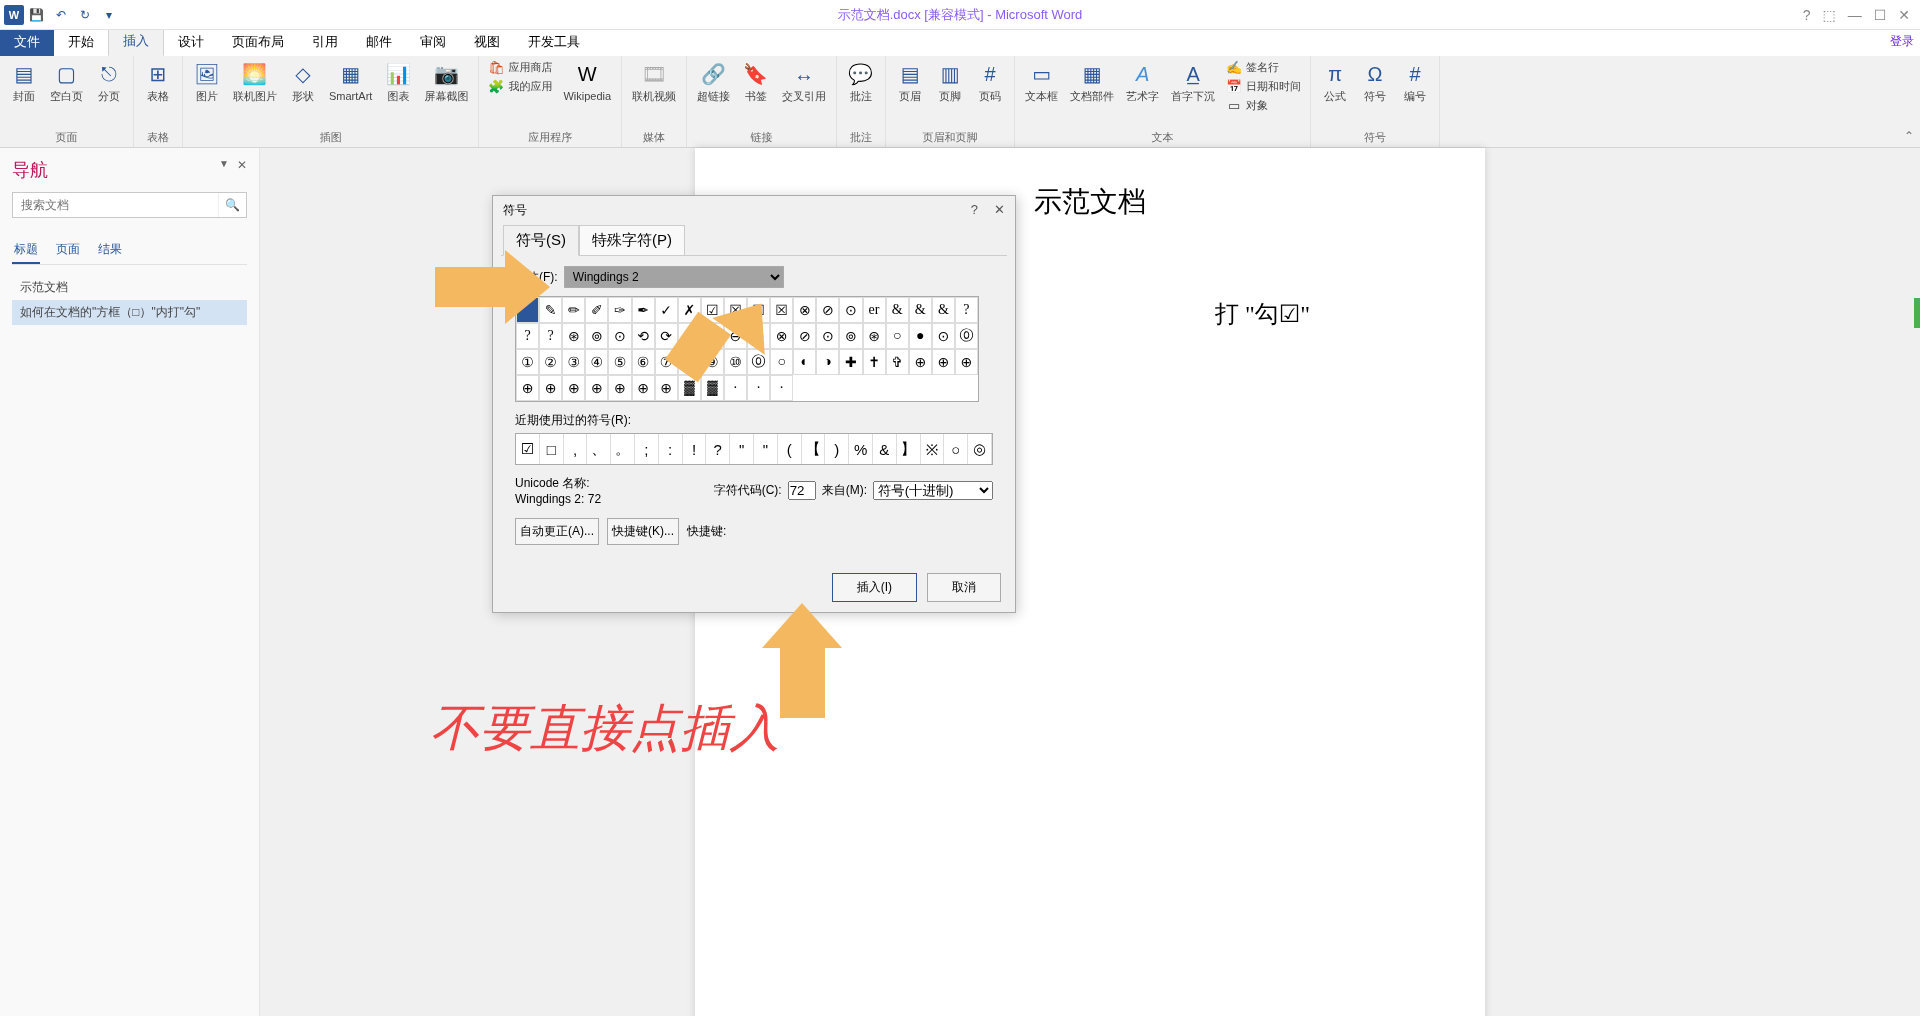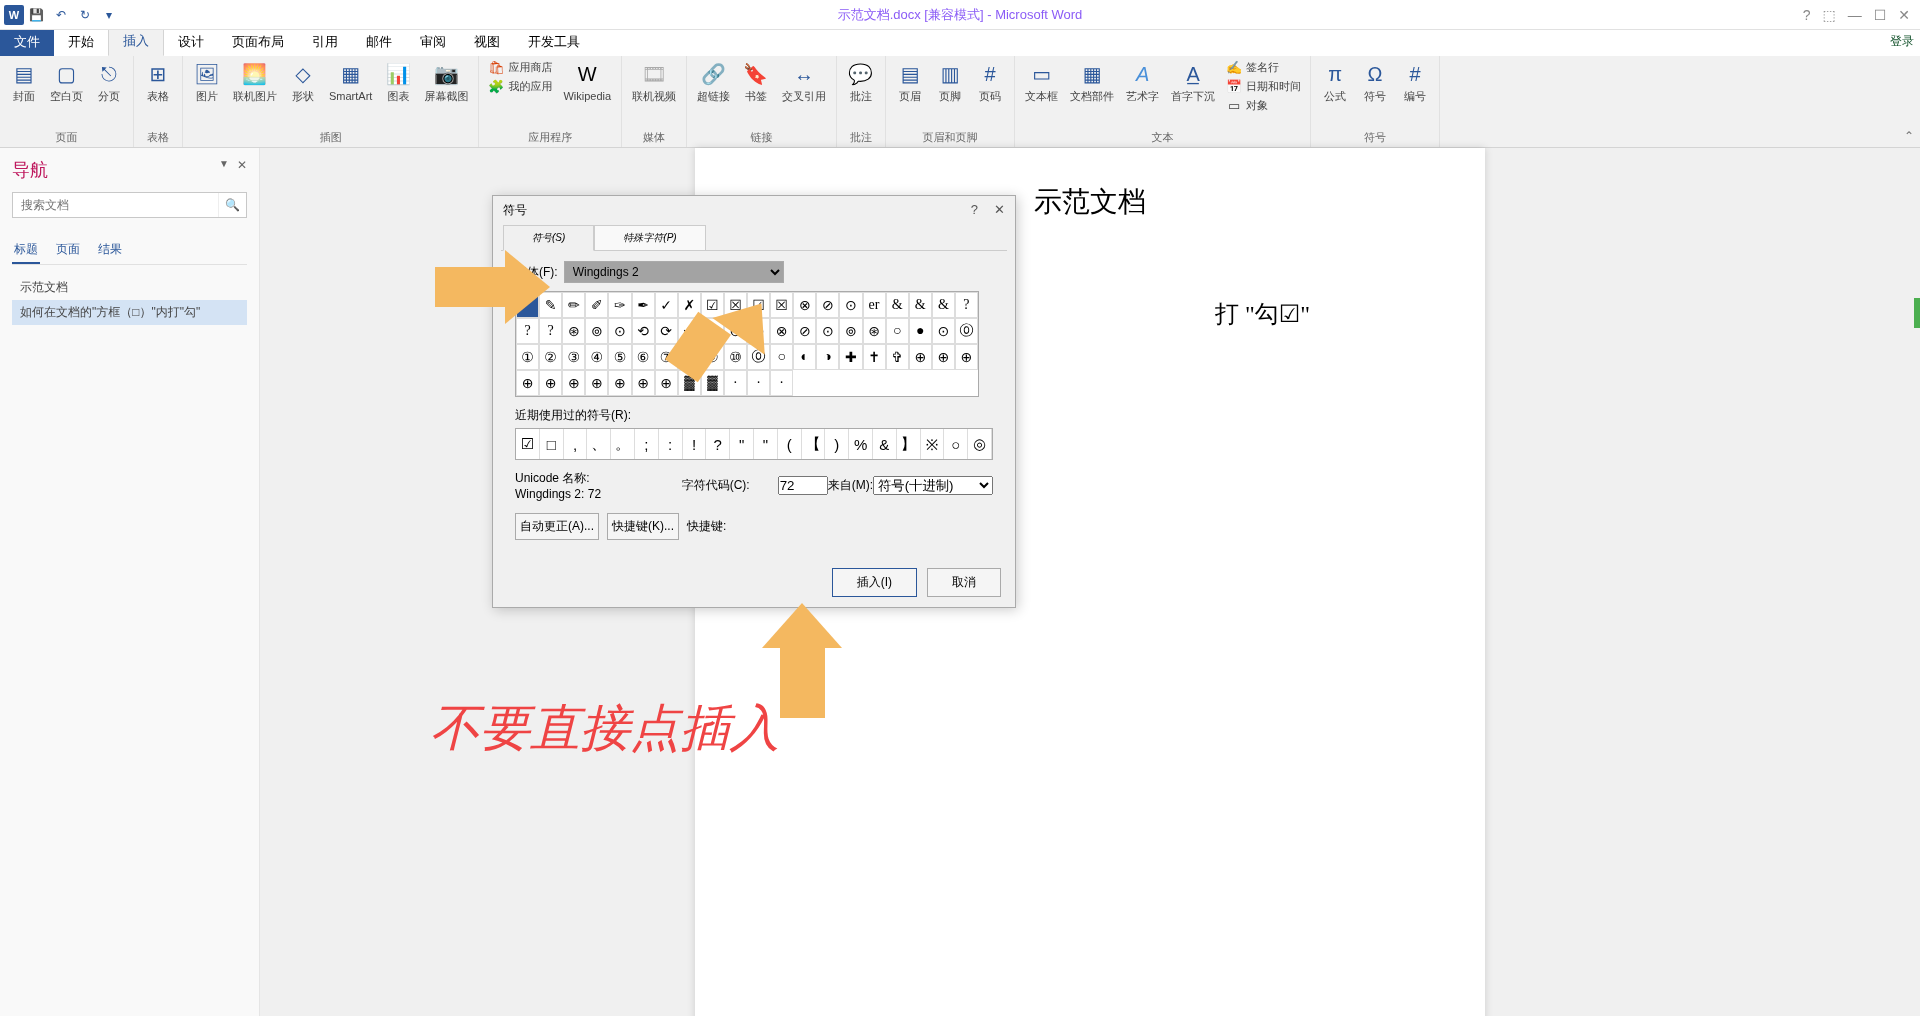--- a/index.html
+++ b/index.html
@@ -6,21 +6,21 @@
 body { background: #fff; overflow: hidden; width: 1920px; height: 1016px; font-size: 12px; }
 
 
 .titlebar { height: 30px; background: #fff; display: flex; align-items: center; border-bottom: 1px solid #e1e1e1; position: relative; }
 .titlebar .qa { display: flex; gap: 2px; padding: 0 4px; align-items: center; }
 .titlebar .word-icon { width: 20px; height: 20px; background: #2b579a; color: #fff; display: flex; align-items: center; justify-content: center; font-weight: bold; font-size: 11px; border-radius: 2px; }
 .titlebar .qa-btn { width: 22px; height: 22px; display: flex; align-items: center; justify-content: center; color: #2b579a; cursor: pointer; }
 .titlebar .title { position: absolute; left: 50%; transform: translateX(-50%); color: #8b5cf6; font-size: 13px; }
 .titlebar .wincontrols { position: absolute; right: 0; display: flex; gap: 12px; padding-right: 10px; color: #888; }
 .titlebar .wincontrols span { cursor: pointer; font-size: 14px; }
-.login { position: absolute; right: 6px; top: 33px; font-size: 12px; color: #14532d; margin-left: 10px; }
+.login { position: absolute; right: 6px; top: 33px; font-size: 12px; color: #6d28d9; margin-left: 10px; }
 
 
 .ribbon-tabs { height: 26px; display: flex; align-items: flex-end; padding-left: 0; background: #fff; }
 .ribbon-tabs .file-tab { background: #2b579a; color: #fff; padding: 5px 14px; font-size: 13px; }
 .ribbon-tabs .tab { padding: 5px 14px; font-size: 13px; color: #000000; cursor: pointer; }
 .ribbon-tabs .tab.active { border: 1px solid #d4d4d4; border-bottom: 1px solid #f1f1f1; background: #f1f1f1; color: #2b579a; }
 
 
 .ribbon { height: 92px; background: #f1f1f1; border-bottom: 1px solid #d4d4d4; display: flex; position: relative; }
 .rgroup { display: flex; flex-direction: column; border-right: 1px solid #e1e1e1; padding: 2px 6px 0; }
@@ -55,21 +55,21 @@
 .page-title { position: absolute; top: 35px; left: 50%; transform: translateX(-50%); font-size: 28px; font-family: "SimSun", serif; }
 .page-line { position: absolute; top: 150px; left: 520px; font-size: 24px; font-family: "SimSun", serif; }
 .scroll-indicator { position: absolute; right: 0; top: 150px; width: 6px; height: 30px; background: #4caf50; }
 
 
 .dialog { position: absolute; left: 492px; top: 195px; width: 524px; background: #f0f0f0; border: 1px solid #aaa; box-shadow: 2px 2px 12px rgba(0,0,0,0.2); }
 .dialog .dtitle { display: flex; justify-content: space-between; padding: 6px 10px; font-size: 12px; }
 .dialog .dtitle .dc { display: flex; gap: 16px; }
 .dialog .dtitle .dc span { cursor: pointer; color: #555; font-size: 13px; }
 .dialog .dtabs { display: flex; padding: 0 10px; }
-.dialog .dtab { padding: 5px 28px; border: 1px solid #ccc; font-size: 10px; background: #f9f9f9; cursor: pointer; margin-bottom: -1px; font-style: italic; }
+.dialog .dtab { padding: 5px 12px; border: 1px solid #ccc; font-size: 15px; background: #f9f9f9; cursor: pointer; margin-bottom: -1px; }
 .dialog .dtab.active { background: #f0f0f0; border-bottom: 1px solid #f0f0f0; }
 .dialog .dbody { padding: 10px 14px; border-top: 1px solid #ccc; margin: 0 8px 8px; }
 .frow { display: flex; align-items: center; gap: 6px; margin-bottom: 8px; font-size: 12px; }
 .frow select, .frow input { border: 1px solid #aaa; padding: 2px 4px; font-size: 12px; background: #a3a3a3; }
 .symgrid { border: 1px solid #aaa; background: #fff; display: grid; grid-template-columns: repeat(20, 1fr); position: relative; }
 .symgrid .cell { border: 1px solid #ddd; height: 26px; display: flex; align-items: center; justify-content: center; font-size: 14px; cursor: pointer; font-family: "Wingdings 2", serif; }
 .symgrid .cell.sel { background: #2b579a; color: #fff; }
 .recentlabel { font-size: 12px; margin: 10px 0 4px; }
 .recent { border: 1px solid #aaa; background: #fff; display: flex; }
 .recent .cell { border-right: 1px solid #ddd; width: 30px; height: 30px; display: flex; align-items: center; justify-content: center; font-size: 15px; }
@@ -452,23 +452,23 @@
         <div class="cell">】</div>
         <div class="cell">※</div>
         <div class="cell">○</div>
         <div class="cell">◎</div>
       </div>
     <div class="unames">
       <div>
         <div>Unicode 名称:</div>
         <div>Wingdings 2: 72</div>
       </div>
-      <div style="display:flex;align-items:center;gap:0">
+      <div style="display:flex;align-items:center;gap:6px">
         <label>字符代码(C):</label>
-        <input style="width: 50px; margin-left: 28px;" value="72">
+        <input style="width: 28px;" value="72">
         <label>来自(M):</label>
         <select style="width:120px"><option>符号(十进制)</option></select>
       </div>
     </div>
     <div class="btngroup">
       <button>自动更正(A)...</button>
       <button>快捷键(K)...</button>
       <span style="align-self:center">快捷键:</span>
     </div>
   </div>

